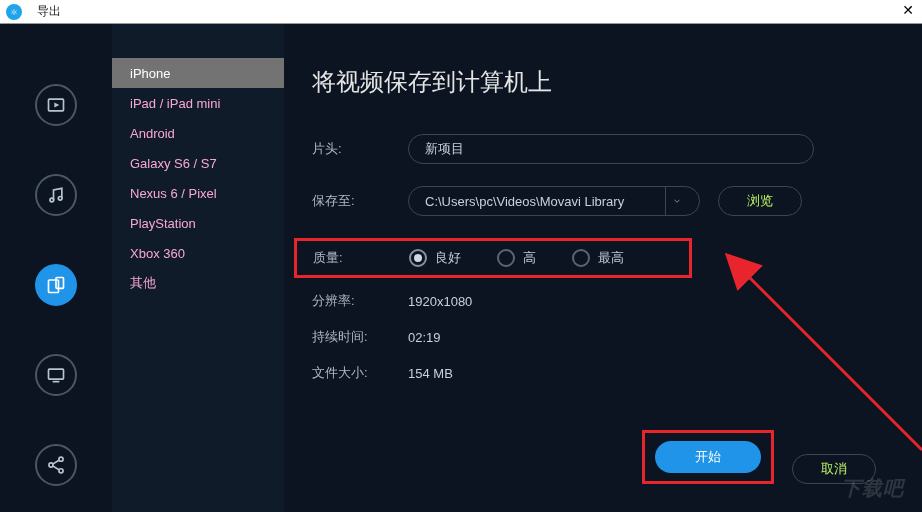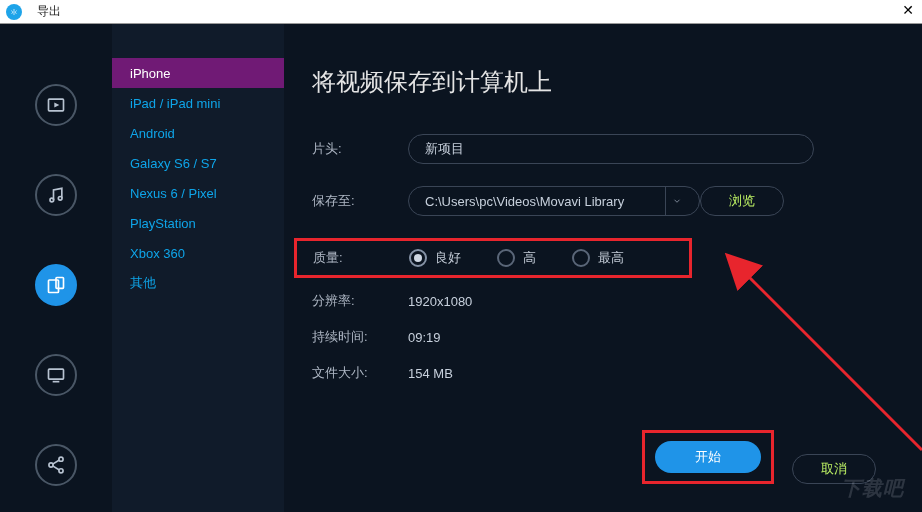--- a/index.html
+++ b/index.html
@@ -9,28 +9,28 @@
   .titlebar .app-icon svg{width:12px;height:12px}
   .titlebar .title{margin-left:15px;font-size:12px;color:#222}
   .titlebar .close{position:absolute;right:8px;top:2px;font-size:14px;color:#000;cursor:pointer}
   .app{position:relative;width:922px;height:488px;background:#0b1420;display:flex}
   .rail{width:112px;height:100%;display:flex;flex-direction:column;align-items:center;padding-top:60px;gap:48px}
   .rail-item{width:42px;height:42px;border:2px solid #4a5766;border-radius:50%;display:flex;align-items:center;justify-content:center;color:#b8c3d1;cursor:pointer}
   .rail-item.active{background:#1f94e8;border-color:#1f94e8;color:#fff}
   .rail-item svg{width:20px;height:20px;stroke:currentColor;fill:none;stroke-width:2}
   .rail-item.active svg{stroke:#fff}
   .sidebar{width:172px;height:100%;background:#101b2a;padding-top:34px}
-  .side-item{height:30px;display:flex;align-items:center;padding-left:18px;font-size:13px;color:#0ea5e9;cursor:pointer}
-  .side-item.selected{background:#701a75;color:#fff}
+  .side-item{height:30px;display:flex;align-items:center;padding-left:18px;font-size:13px;color:#f9a8d4;cursor:pointer}
+  .side-item.selected{background:#737373;color:#fff}
   .main{flex:1;padding:42px 48px 0 28px;position:relative;color:#c3cbd6}
   .heading{font-size:24px;color:#e5e5e5;margin-bottom:36px;font-weight:400}
   .row{display:flex;align-items:center;margin-bottom:22px;font-size:13px}
   .row .label{width:96px;color:#aeb7c4}
   .pill-input{flex:1;max-width:406px;height:30px;border:1px solid #3a4556;border-radius:16px;display:flex;align-items:center;padding:0 16px;color:#c7d0dc;background:transparent}
-  .saveat-wrap{display:flex;align-items:center;flex:1}
+  .saveat-wrap{display:flex;align-items:center;gap:18px;flex:1}
   .pill-select{width:292px;height:30px;border:1px solid #3a4556;border-radius:16px;display:flex;align-items:center;padding:0 12px 0 16px;color:#c7d0dc;background:transparent;justify-content:space-between}
   .chev{width:22px;display:flex;align-items:center;justify-content:center;border-left:1px solid #3a4556;height:100%}
   .chev svg{width:10px;height:10px;stroke:#8f9aab;fill:none;stroke-width:2}
   .btn{height:30px;border:1px solid #3a4556;border-radius:16px;padding:0 28px;display:flex;align-items:center;justify-content:center;color:#bef264;background:transparent;cursor:pointer;font-size:13px}
   .radio-group{display:flex;gap:36px;align-items:flex-end}
   .radio{display:flex;align-items:center;gap:8px;cursor:pointer}
   .radio .dot{width:18px;height:18px;border:2px solid #5a6678;border-radius:50%;position:relative}
   .radio.checked .dot{border-color:#8592a5}
   .radio.checked .dot::after{content:"";position:absolute;inset:3px;background:#cfd7e2;border-radius:50%}
   .info-row{display:flex;align-items:center;margin-bottom:18px;font-size:13px}
@@ -151,21 +151,21 @@
         </div>
       </div>
     </div>
 
     <div class="info-row">
       <div class="label">分辨率:</div>
       <div class="val">1920x1080</div>
     </div>
     <div class="info-row">
       <div class="label">持续时间:</div>
-      <div class="val">09:19</div>
+      <div class="val">02:19</div>
     </div>
     <div class="info-row">
       <div class="label">文件大小:</div>
       <div class="val">154 MB</div>
     </div>
 
     <div class="arrow">
       <svg width="210" height="200">
         <defs>
             <marker id="ah" markerWidth="12" markerHeight="12" refX="2" refY="6" orient="auto">

